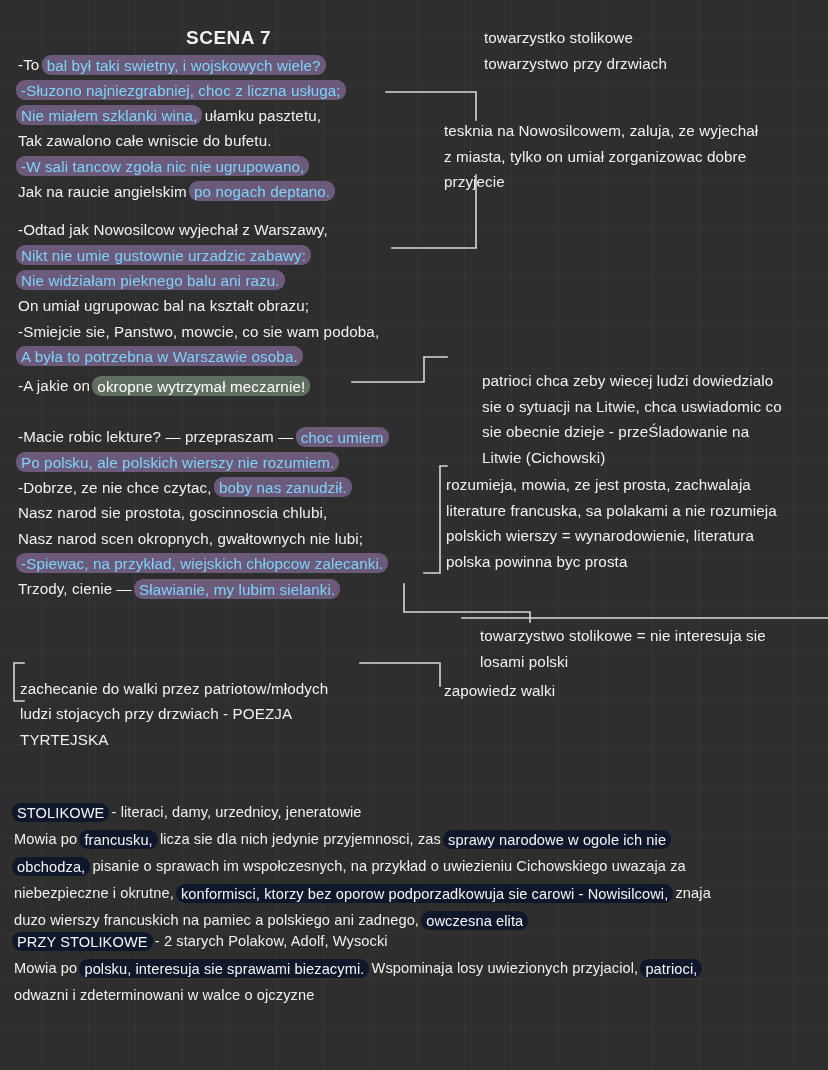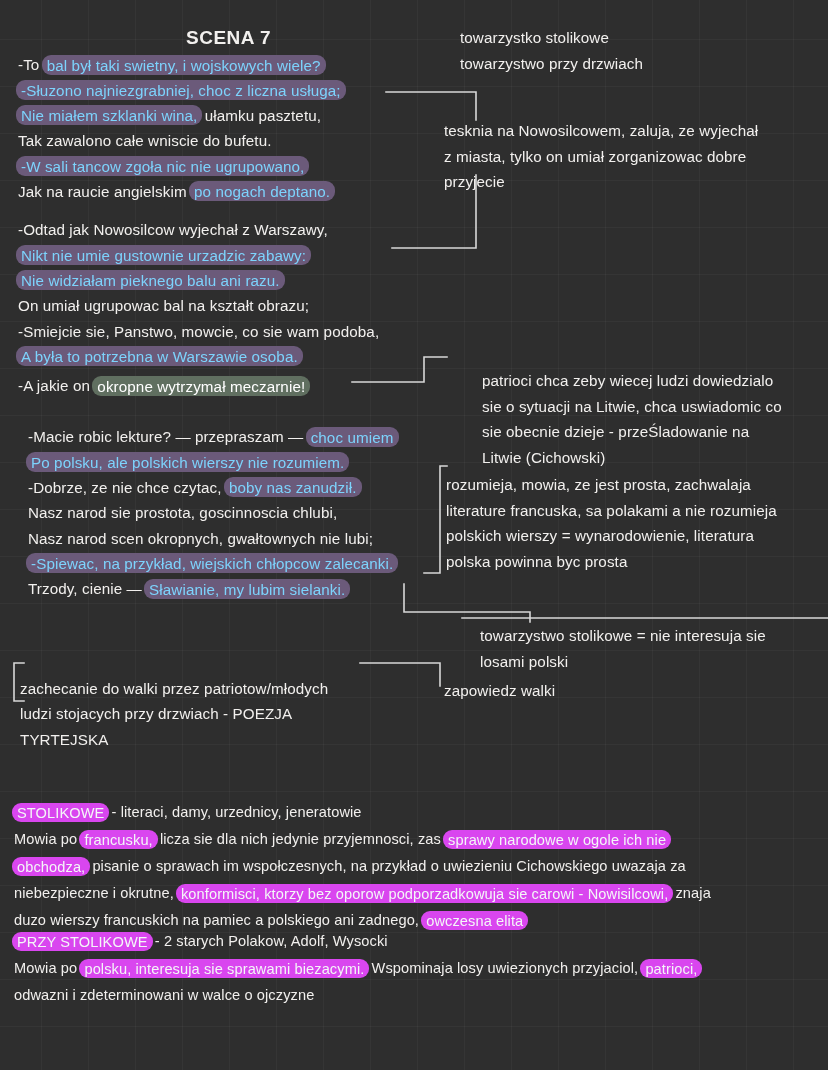--- a/index.html
+++ b/index.html
@@ -47,21 +47,21 @@
   
   .hp, .hg, .hb {
     border-radius:9px;
     padding:1.5px 5px;
     margin:0 -2px;
     box-decoration-break:clone;
     -webkit-box-decoration-break:clone;
   }
   .hp { background:#6b5a7a; color:#7dd3fc; }
   .hg { background:#606f60; color:#ffffff; }
-  .hb { background:#d946ef; color:#f4f6f8; }
+  .hb { background:#0f172a; color:#f4f6f8; }
 
   .dash { letter-spacing:0; }
 
   
   svg.conn { position:absolute; inset:0; width:828px; height:1070px; pointer-events:none; }
 
   
   .summary {
     position:absolute;
     font-size:14.6px;
@@ -113,38 +113,38 @@
     <div class="ln"><span class="hp">Nie widziałam pieknego balu ani razu.</span></div>
     <div class="ln"><span>On umiał ugrupowac bal na kształt obrazu;</span></div>
     <div class="ln"><span>-Smiejcie sie, Panstwo, mowcie, co sie wam podoba,</span></div>
     <div class="ln"><span class="hp">A była to potrzebna w Warszawie osoba.</span></div>
   </div>
 
   <div class="blk poem" style="left:18px; top:373px;">
     <div class="ln"><span>-A jakie on </span><span class="hg">okropne wytrzymał meczarnie!</span></div>
   </div>
 
-  <div class="blk poem" style="left:28px; top:424px;">
+  <div class="blk poem" style="left:18px; top:424px;">
     <div class="ln"><span>-Macie robic lekture? <span class="dash">—</span> przepraszam <span class="dash">—</span> </span><span class="hp">choc umiem</span></div>
     <div class="ln"><span class="hp">Po polsku, ale polskich wierszy nie rozumiem.</span></div>
     <div class="ln"><span>-Dobrze, ze nie chce czytac, </span><span class="hp">boby nas zanudził.</span></div>
     <div class="ln"><span>Nasz narod sie prostota, goscinnoscia chlubi,</span></div>
     <div class="ln"><span>Nasz narod scen okropnych, gwałtownych nie lubi;</span></div>
     <div class="ln"><span class="hp">-Spiewac, na przykład, wiejskich chłopcow zalecanki.</span></div>
     <div class="ln"><span>Trzody, cienie <span class="dash">—</span> </span><span class="hp">Sławianie, my lubim sielanki.</span></div>
   </div>
 
 
   <div class="blk poem" style="left:20px; top:676px;">
     <div class="ln">zachecanie do walki przez patriotow/młodych</div>
     <div class="ln">ludzi stojacych przy drzwiach - POEZJA</div>
     <div class="ln">TYRTEJSKA</div>
   </div>
 
-  <div class="note" style="left:460px; top:25px;">
+  <div class="note" style="left:484px; top:25px;">
     <div class="nl">towarzystko stolikowe</div>
     <div class="nl" style="padding-left:-2px;text-align:center;">towarzystwo przy drzwiach</div>
   </div>
 
   <div class="note" style="left:444px; top:118px;">
     <div class="nl">tesknia na Nowosilcowem, zaluja, ze wyjechał</div>
     <div class="nl">z miasta, tylko on umiał zorganizowac dobre</div>
     <div class="nl">przyjecie</div>
   </div>
 

